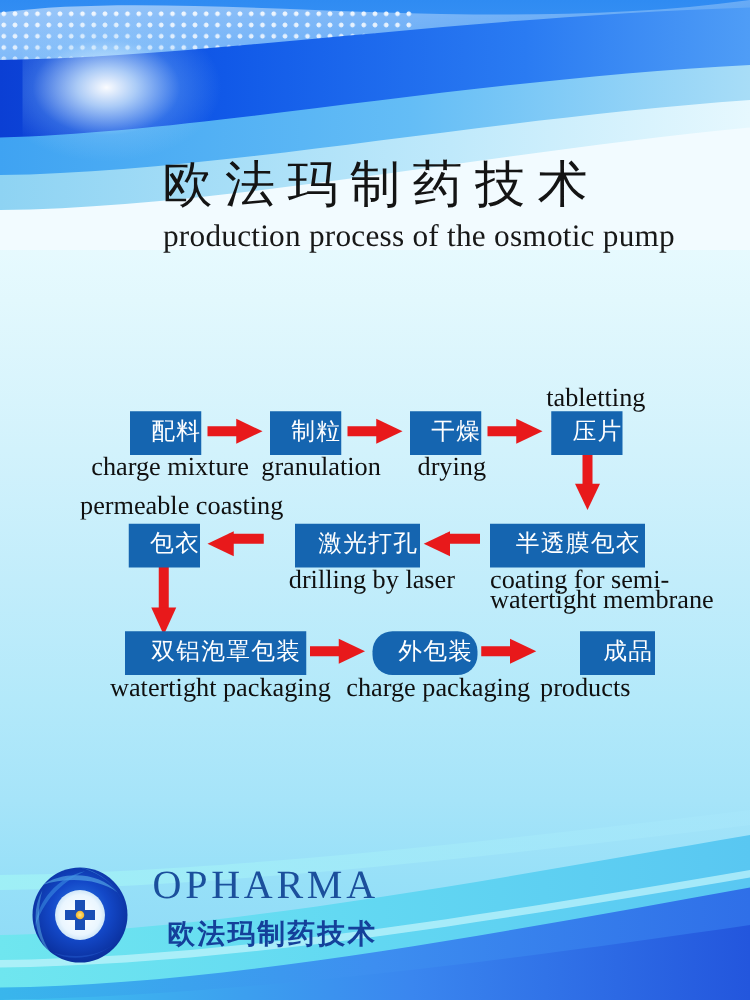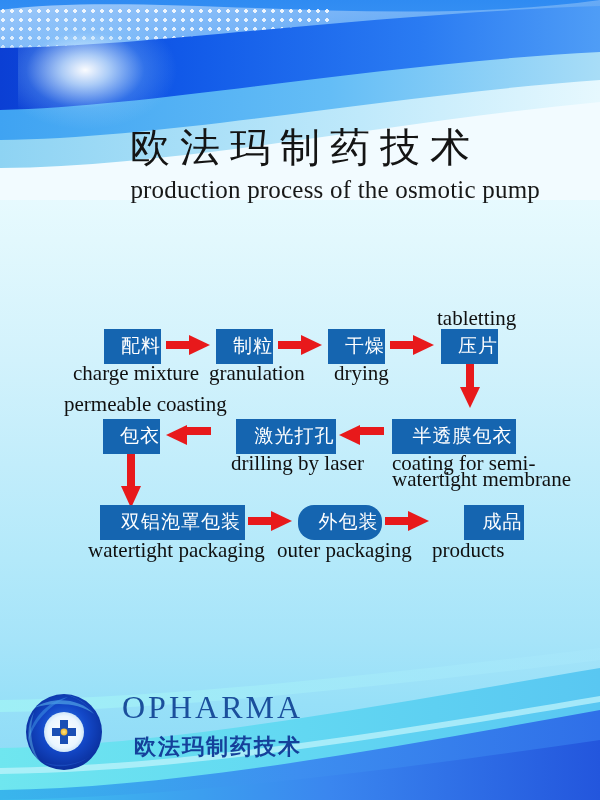--- a/index.html
+++ b/index.html
@@ -222,21 +222,21 @@
     <div class="node" style="left:236px;top:419px;width:100px;">激光打孔</div>
     <div class="cap" style="left:231px;top:452px;">drilling by laser</div>
 
     <div class="node" style="left:103px;top:419px;width:57px;">包衣</div>
     <div class="cap" style="left:64px;top:393px;">permeable coasting</div>
 
     <div class="node" style="left:100px;top:505px;width:145px;">双铝泡罩包装</div>
     <div class="cap" style="left:88px;top:539px;">watertight packaging</div>
 
     <div class="node" style="left:298px;top:505px;width:84px;border-radius:16px;">外包装</div>
-    <div class="cap" style="left:277px;top:539px;">outer packaging</div>
+    <div class="cap" style="left:277px;top:539px;">charge packaging</div>
 
     <div class="node" style="left:437px;top:505px;width:60px;margin-left:27px;">成品</div>
     <div class="cap" style="left:432px;top:539px;">products</div>
   </div>
 
   <div class="ftr">
     <svg width="600" height="160" viewBox="0 0 600 160">
       <defs>
         <linearGradient id="fAqua" x1="0" y1="0" x2="1" y2="0">
           <stop offset="0%" stop-color="#6fe6ef"></stop>

